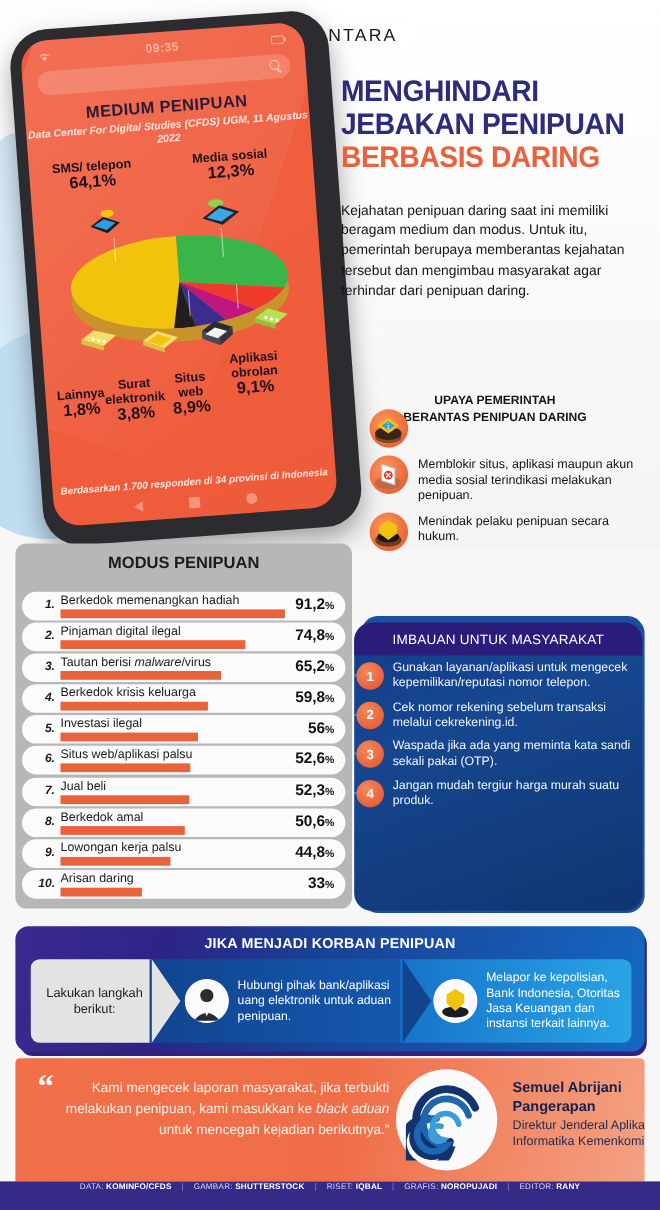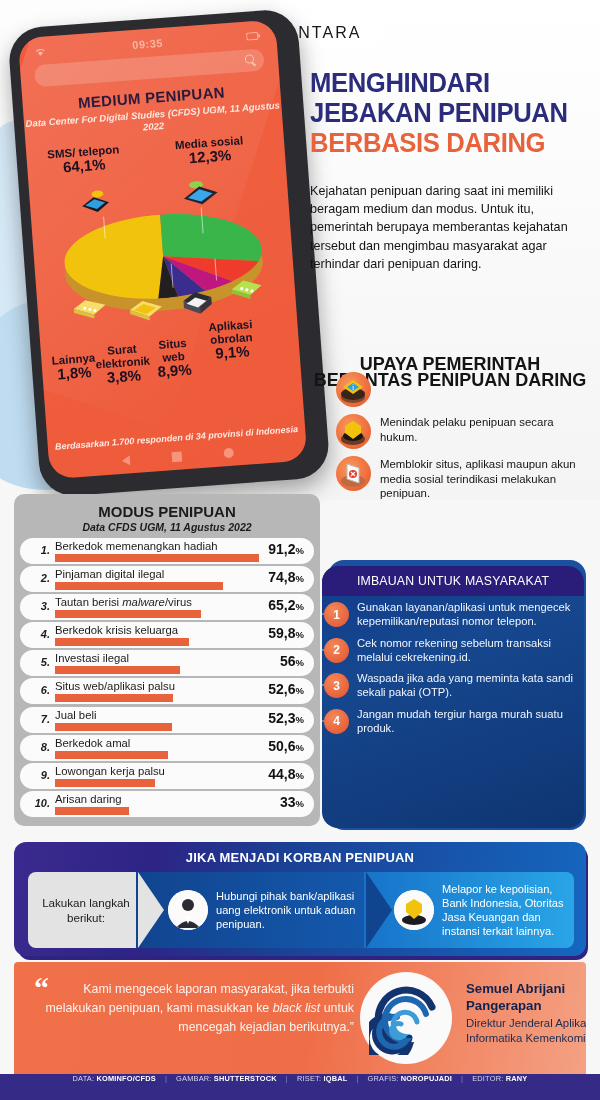--- a/index.html
+++ b/index.html
@@ -88,21 +88,21 @@
   .headline { position:absolute; left:310px; top:68px; width:280px; }
   .headline .l1,.headline .l2 { color:#2b2c7c; font-size:27px; font-weight:800;
       letter-spacing:-.4px; line-height:30px; font-family:"Liberation Sans", sans-serif;
       transform:scaleX(.95); transform-origin:left; }
   .headline .l3 { color:#e8623b; font-size:27px; font-weight:800; letter-spacing:-.4px;
       line-height:31px; transform:scaleX(.95); transform-origin:left; }
   .lead { position:absolute; left:310px; top:182px; width:276px; color:#141414;
           font-size:12.6px; line-height:18.2px; }
 
   .upaya-h { position:absolute; left:310px; top:356px; width:280px; text-align:center;
-             color:#141414; font-size:18px; font-weight:700; line-height:16px; }
+             color:#141414; font-size:11px; font-weight:700; line-height:16px; }
   .upaya-list { position:absolute; left:336px; top:372px; width:254px; }
   .upaya-item { display:flex; gap:9px; margin-bottom:7px; align-items:flex-start; }
   .upaya-icn { flex:0 0 35px; height:35px; border-radius:50%;
                background:radial-gradient(circle at 40% 35%,#f79a5e,#ef6b3a 62%,#d9562b);
                position:relative; overflow:hidden; }
   .upaya-txt { font-size:11.4px; line-height:14.6px; color:#141414; padding-top:1px; }
 
   
   .imb-shadow { position:absolute; left:328px; top:560px; width:258px; height:270px;
                 background:#1b4fa0; border-radius:16px; }
@@ -344,37 +344,37 @@
             <ellipse cx="17" cy="22" rx="12" ry="6" fill="#3a2418"></ellipse>
             <path d="M17 8 L27 15 L17 22 L7 15 Z" fill="#f2c30c"></path>
             <path d="M17 11 L23 15 L17 19 L11 15 Z" fill="#2e9fe0"></path>
             <text x="17" y="18" font-size="8" fill="#fff" text-anchor="middle" font-family="Liberation Serif, serif">i</text>
           </svg>
       </div>
     </div>
     <div class="upaya-item">
       <div class="upaya-icn">
         <svg width="35" height="35" viewBox="0 0 35 35">
-            <ellipse cx="17" cy="25" rx="12" ry="6" fill="#6b3a22"></ellipse>
-            <ellipse cx="17" cy="22" rx="10" ry="5" fill="#1c1410"></ellipse>
-            <path d="M17 7 L25 12 L25 19 L17 25 L9 19 L9 12 Z" fill="#f2c30c"></path>
-          </svg>
-      </div>
-      <div class="upaya-txt">Menindak pelaku penipuan secara hukum.</div>
-    </div>
-    <div class="upaya-item">
-      <div class="upaya-icn">
-        <svg width="35" height="35" viewBox="0 0 35 35">
             <ellipse cx="17" cy="25" rx="12" ry="6" fill="#c06a44"></ellipse>
             <path d="M11 8 L23 12 L23 27 L11 23 Z" fill="#fafafa" stroke="#bbb"></path>
             <circle cx="17" cy="18" r="4" fill="#e03b2a"></circle>
             <path d="M15 16 l4 4 M19 16 l-4 4" stroke="#fff" stroke-width="1.3"></path>
           </svg>
       </div>
       <div class="upaya-txt">Memblokir situs, aplikasi maupun akun media sosial terindikasi melakukan penipuan.</div>
+    </div>
+    <div class="upaya-item">
+      <div class="upaya-icn">
+        <svg width="35" height="35" viewBox="0 0 35 35">
+            <ellipse cx="17" cy="25" rx="12" ry="6" fill="#6b3a22"></ellipse>
+            <ellipse cx="17" cy="22" rx="10" ry="5" fill="#1c1410"></ellipse>
+            <path d="M17 7 L25 12 L25 19 L17 25 L9 19 L9 12 Z" fill="#f2c30c"></path>
+          </svg>
+      </div>
+      <div class="upaya-txt">Menindak pelaku penipuan secara hukum.</div>
     </div>
   </div>
 
   <div class="imb-shadow"></div>
   <div class="imb">
     <div class="imb-head">IMBAUAN UNTUK MASYARAKAT</div>
     <div class="imb-list">
       <div class="imb-item">
         <div class="imb-num">1</div>
         <div class="imb-txt">Gunakan layanan/aplikasi untuk mengecek kepemilikan/reputasi nomor telepon.</div>
@@ -389,21 +389,20 @@
       </div>
       <div class="imb-item">
         <div class="imb-num">4</div>
         <div class="imb-txt">Jangan mudah tergiur harga murah suatu produk.</div>
       </div>
     </div>
   </div>
 
   <div class="modus-card"></div>
   <div class="modus-title">MODUS PENIPUAN</div>
-  <div class="modus-sub">Data CFDS UGM, 11 Agustus 2022</div>
   <div class="rows" id="modus-rows">
       <div class="row">
         <div class="pill"></div>
         <div class="idx">1.</div>
         <div class="lbl">Berkedok memenangkan hadiah</div>
         <div class="val">91,2<small>%</small></div>
         <div class="bar" style="width:204.288px;background:#e8623b"></div>
       </div>
       <div class="row">
         <div class="pill"></div>
@@ -497,21 +496,21 @@
             </svg>
         </div>
         <div class="ktxt">Melapor ke kepolisian, Bank Indonesia, Otoritas Jasa Keuangan dan instansi terkait lainnya.</div>
       </div>
     </div>
   </div>
 
   <div class="quote">
     <span class="qmark">“</span>
     <div class="qtext">
-      <span>Kami mengecek laporan masyarakat, jika terbukti melakukan penipuan, kami masukkan ke </span><i>black list</i><span> untuk mencegah kejadian berikutnya.”</span>
+      <span>Kami mengecek laporan masyarakat, jika terbukti melakukan penipuan, kami masukkan ke </span><i>black aduan</i><span> untuk mencegah kejadian berikutnya.”</span>
     </div>
     <div class="qlogo">
       <svg width="74" height="74" viewBox="0 0 74 74">
         <path d="M63 26 A28 28 0 1 0 40 65 A22 22 0 1 1 22 36 A17 17 0 1 0 40 57" fill="none" stroke="#12336e" stroke-width="7" stroke-linecap="round"></path>
         <path d="M57 33 A21 21 0 1 0 37 60 A15 15 0 1 1 28 36" fill="none" stroke="#1f66b0" stroke-width="6" stroke-linecap="round"></path>
         <path d="M48 41 A12 12 0 1 0 34 55 A7 7 0 1 1 32 43" fill="none" stroke="#3c9cd8" stroke-width="5" stroke-linecap="round"></path>
       </svg>
     </div>
     <div class="qname">Semuel Abrijani Pangerapan</div>
     <div class="qrole">Direktur Jenderal Aplikasi Informatika Kemenkominfo</div>

